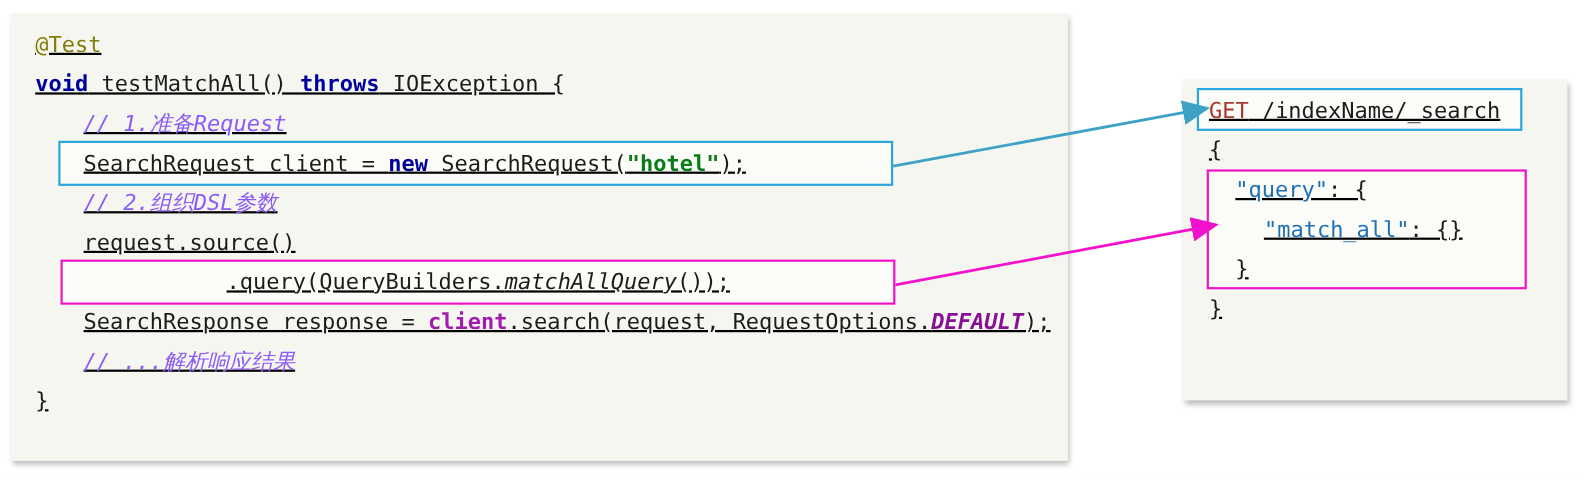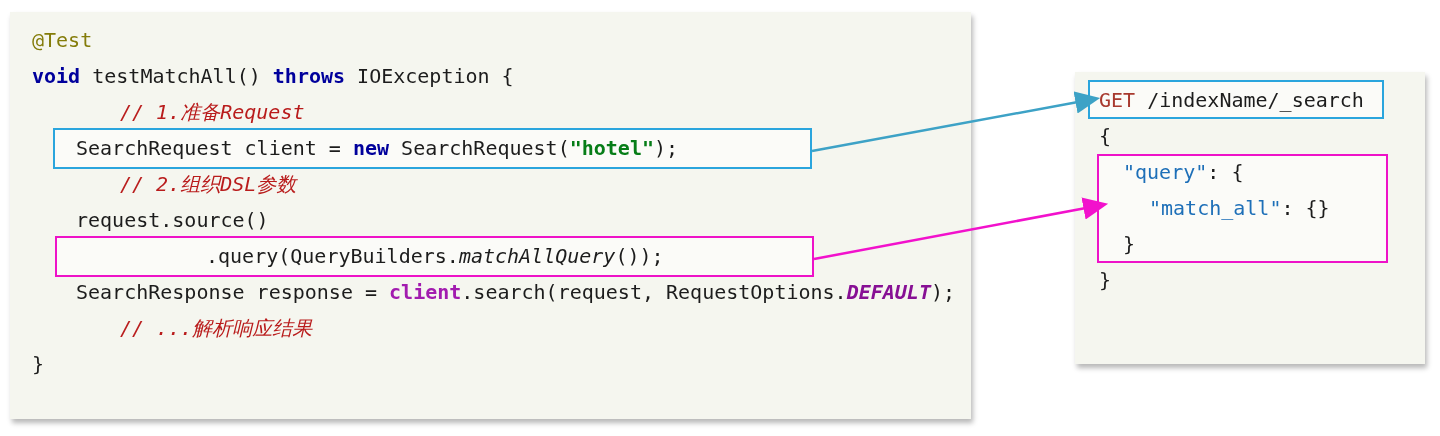--- a/index.html
+++ b/index.html
@@ -8,37 +8,37 @@
     font-family:"DejaVu Sans Mono","DejaVu Sans",monospace;
     overflow:hidden;
   }
   .panel{
     position:absolute;
     background:#f5f6ef;
     box-shadow:2px 4px 5px rgba(0,0,0,0.28);
   }
   #left-panel{left:10px;top:12px;width:961px;height:407px;}
   #right-panel{left:1075px;top:72px;width:350px;height:292px;}
-  .code{position:relative;z-index:2;padding-top:10px;}
+  .code{position:relative;z-index:2;padding-top:10px;text-decoration:underline;}
   .code-line{
     height:36px;line-height:36px;font-size:20px;white-space:pre;
     color:#1c1c1c;
   }
   
   .ind0{padding-left:22px;}
   .ind1{padding-left:66px;}
   .indq{padding-left:196px;}
   
   .rind0{padding-left:24px;}
   .rind1{padding-left:48px;}
   .rind2{padding-left:74px;}
   
   .tk-anno{color:#847c0a;}
   .tk-kw{color:#00009c;font-weight:bold;}
-  .tk-cm{color:#b91c1c;font-style:italic;margin-left:44px;}
+  .tk-cm{color:#8b5cf6;font-style:italic;}
   .tk-str{color:#067d17;font-weight:bold;}
   .tk-field{color:#a21caf;font-weight:bold;}
   .tk-const{color:#871094;font-weight:bold;font-style:italic;margin-top:33px;}
   .tk-italic{font-style:italic;}
   .tk-method{color:#a8392e;}
   .tk-key{color:#1d6fb8;}
   
   .hl-box{position:absolute;z-index:1;background:rgba(255,255,255,0.55);}
   .hl-cyan{border:2.5px solid #2aa5dd;}
   .hl-magenta{border:2.5px solid #ee12c8;}

